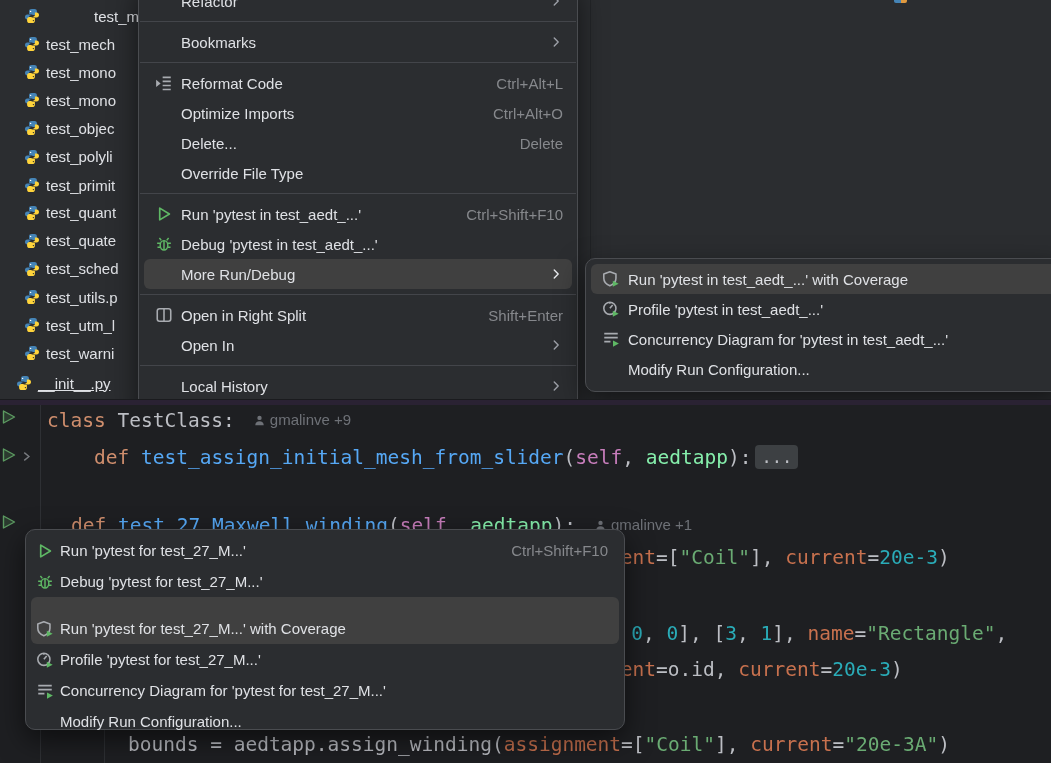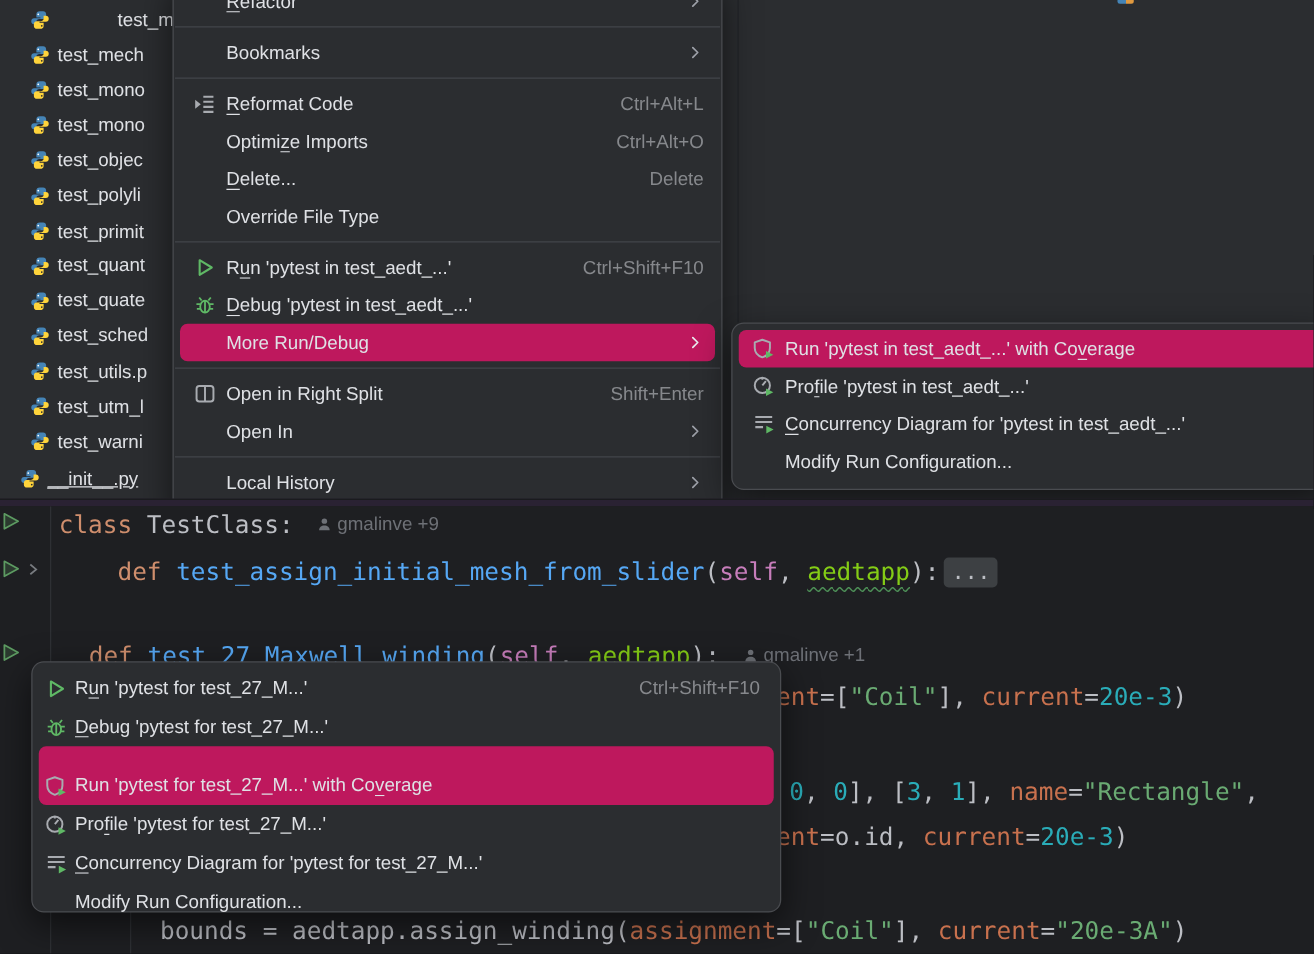--- a/index.html
+++ b/index.html
@@ -18,32 +18,32 @@
   .band{position:absolute;left:0;top:399px;width:1051px;height:6px;background:#2a2233;border-top:1px solid #1a1b1e;box-sizing:border-box;}
   
   .editor{position:absolute;left:0;top:405px;width:1051px;height:358px;background:#1e1f22;overflow:hidden;}
   .gutter-sep{position:absolute;left:40px;top:0;width:1px;height:358px;background:#2e3034;}
   .indent-guide{position:absolute;left:104px;top:323px;width:1px;height:35px;background:#2e3034;}
   .garrow{position:absolute;left:1px;width:16px;height:16px;}
   .gchev{position:absolute;left:21px;width:13px;height:13px;}
   .code-line{position:absolute;font-family:"DejaVu Sans Mono",monospace;font-size:19.5px;line-height:28px;white-space:pre;color:#bcbec4;}
   .tk-kw{color:#cf8e6d;} .tk-fn{color:#56a8f5;} .tk-self{color:#c77dbb;} .tk-pl{color:#bcbec4;}
   .tk-arg{color:#c8714e;} .tk-str{color:#6aab73;} .tk-num{color:#2aacb8;}
-  .tk-wavy{color:#84cc16;text-decoration:underline;text-decoration-style:wavy;
+  .tk-wavy{color:#86efac;text-decoration-style:wavy;
            text-decoration-color:#4d9157;text-decoration-thickness:1px;text-underline-offset:5px;text-align:center;}
   .fold{display:inline-block;background:#3d4043;border-radius:4px;padding:0 6px;margin-left:4px;
         color:#bcbec4;font-size:17px;line-height:24px;vertical-align:1px;}
   .ann{font-family:"Liberation Sans",sans-serif;font-size:15px;color:#6e7177;margin-left:18px;vertical-align:2px;}
   .ann svg{vertical-align:-2px;margin-right:4px;}
   
   .menu{position:absolute;background:#2b2d30;border:1px solid #4a4c50;border-radius:10px;
         box-shadow:0 10px 28px rgba(0,0,0,.55);padding:5px 0;box-sizing:border-box;}
   .menu-item{height:30px;display:flex;align-items:center;padding:0 14px 0 16px;
              color:#dfe1e5;font-size:15px;white-space:nowrap;}
-  .menu-item.selected{background:#be185d;border-radius:6px;margin:0 5px;padding:0 9px 0 11px;}
+  .menu-item.selected{background:#404040;border-radius:6px;margin:0 5px;padding:0 9px 0 11px;}
   .menu-item u{text-underline-offset:3px;text-decoration-thickness:1px;}
   .mi-icon{flex:none;width:18px;height:18px;margin-right:8px;display:flex;align-items:center;justify-content:center;}
   .mi-label{flex:1;overflow:hidden;}
   .mi-shortcut{color:#86888c;margin-left:28px;}
   .mi-arrow{margin-left:28px;color:#9da0a8;display:flex;width:14px;height:14px;}
   .menu-item.selected .mi-arrow{color:#e8eaee;}
   .menu-sep{height:1px;background:#43454a;margin:5px 1px;}
   #context-menu{left:138px;top:-20px;width:440px;height:432px;}
   #coverage-submenu{left:585px;top:258px;width:480px;height:134px;}
   #run-menu{left:25px;top:124px;width:600px;height:201px;z-index:9;}

